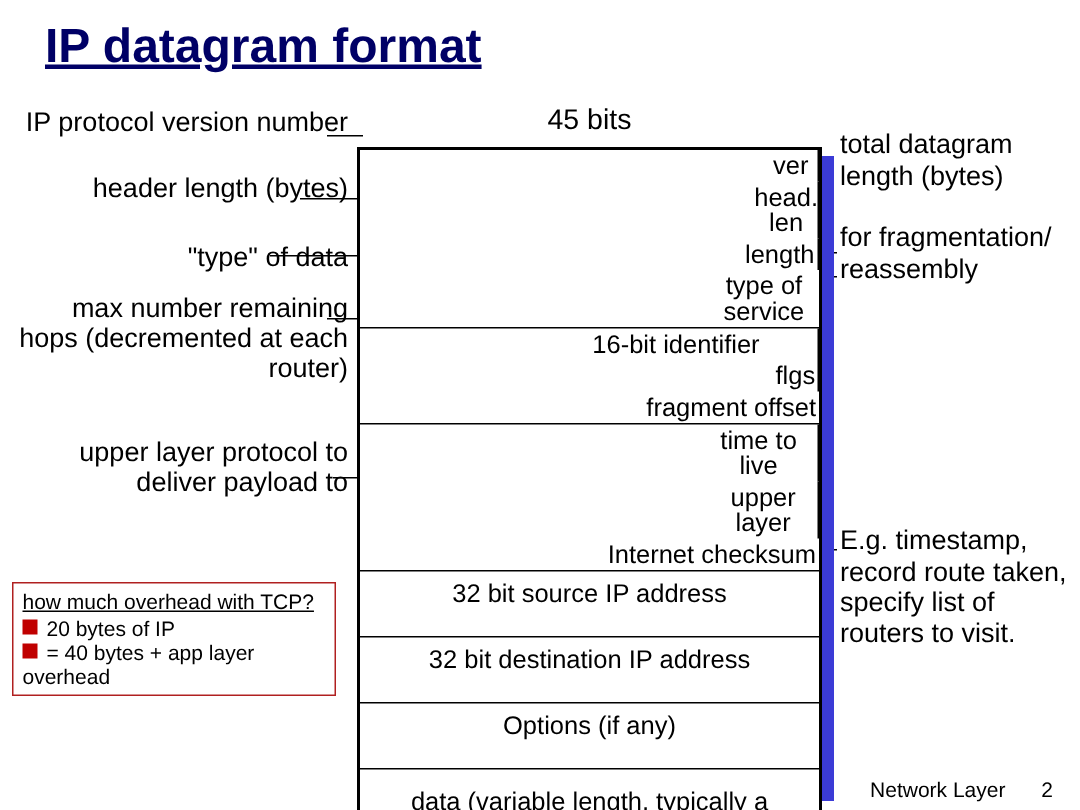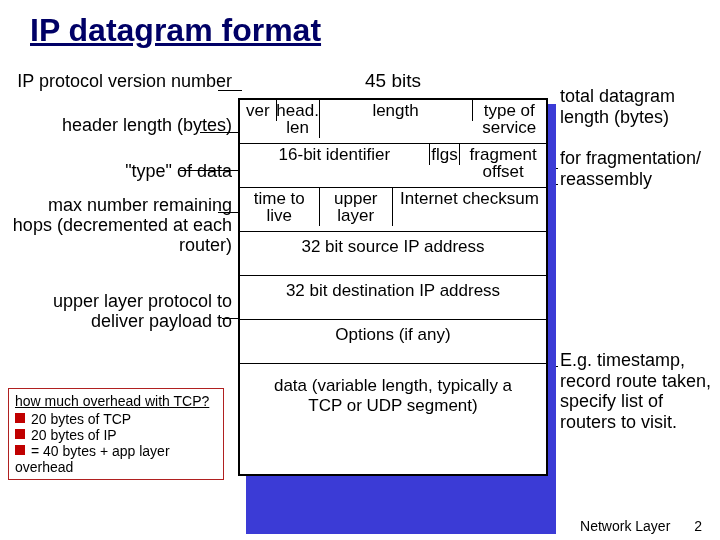--- a/index.html
+++ b/index.html
@@ -76,21 +76,21 @@
   }
   .dg {
     position: relative;
     z-index: 1;
     width: 310px;
     border: 2px solid #000;
     background: #fff;
     font-size: 17px;
     text-align: center;
   }
-  .row { display: flex; border-bottom: 1px solid #000; min-height: 44px; align-items: flex-start; }
+  .row { display: flex; border-bottom: 1px solid #000; min-height: 44px; align-items: flex-end; flex-direction: column; }
   .row:last-child { border-bottom: none; }
   .cell { border-right: 1px solid #000; padding: 2px 2px; display:flex; align-items:center; justify-content:center; line-height:1.0;}
   .cell:last-child { border-right: none; }
   .w4 { width: 12%; } .w4b { width: 14%; } .w8 { width: 24%; } .w16b { width: 62%; } .wflg { width: 10%; }
   .wrest { flex: 1; }
   .full { width: 100%; padding: 6px 2px; }
   .tallrow { min-height: 110px; }
 
   
   .line {
@@ -130,21 +130,20 @@
   <div class="lbl" style="top:280px;">E.g. timestamp, record route taken, specify list of routers to visit.</div>
 </div>
 
 <div class="line" style="left:506px; top:126px; width:50px;"></div>
 <div class="line" style="left:522px; top:168px; width:36px;"></div>
 <div class="line" style="left:538px; top:184px; width:20px;"></div>
 <div class="line" style="left:488px; top:366px; width:70px;"></div>
 
 <div class="overhead-box">
   <div class="q">how much overhead with TCP?</div>
-  <div class="bullet"><span>20 bytes of TCP</span></div>
   <div class="bullet"><span>20 bytes of IP</span></div>
   <div class="bullet"><span>= 40 bytes + app layer overhead</span></div>
 </div>
 
 <div class="dg-wrap">
   <div class="bits">45 bits</div>
   <div class="shadow"></div>
   <div class="dg">
     <div class="row">
       <div class="cell w4">ver</div>

